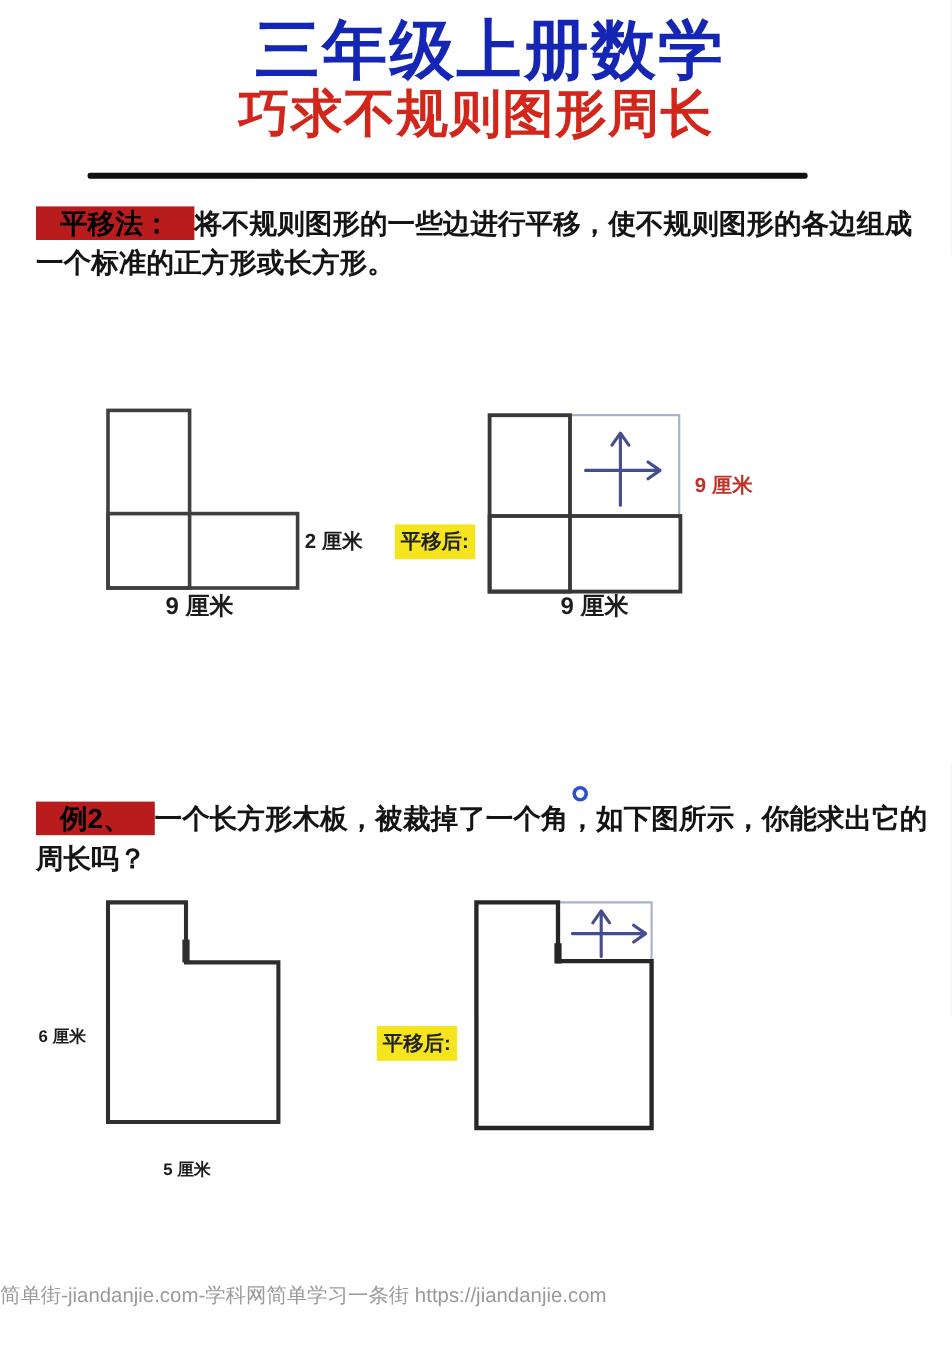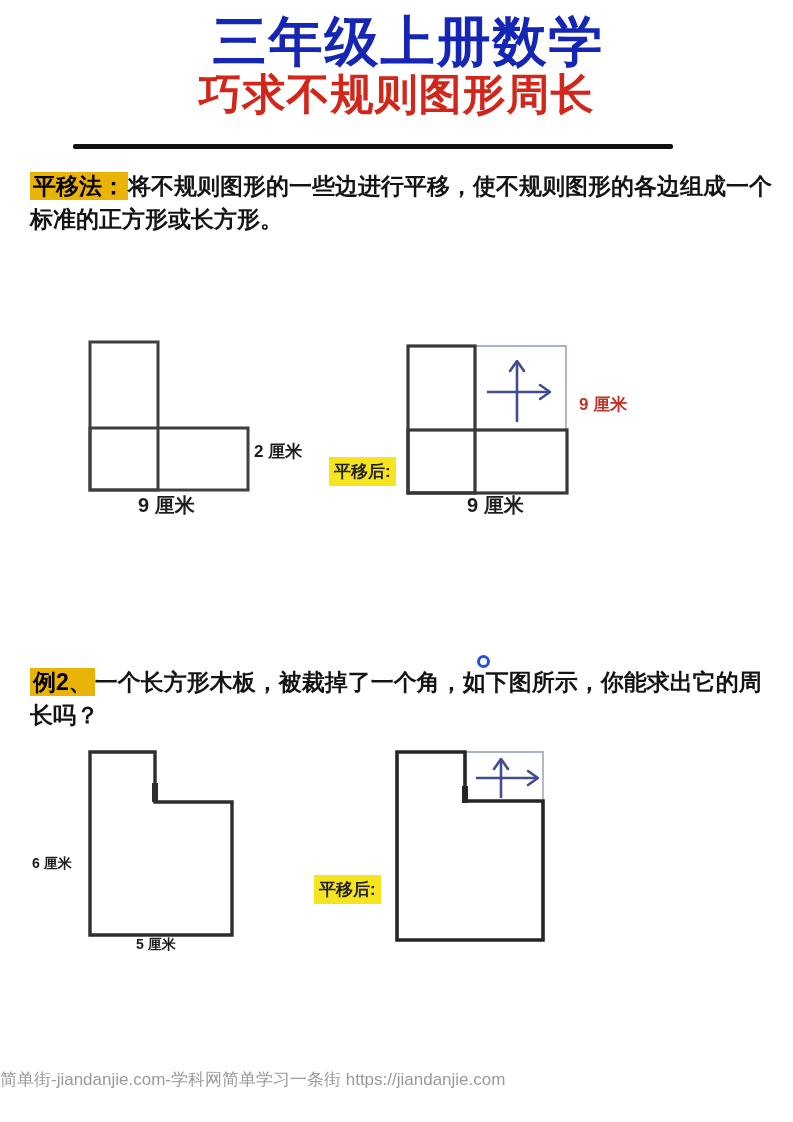--- a/index.html
+++ b/index.html
@@ -31,30 +31,29 @@
     left:73px;top:144px;width:600px;height:5px;
     background:#111;border-radius:2px;
   }
   
   .para{
     left:30px;width:745px;
     font-size:23px;font-weight:700;line-height:33px;
     color:#141414;
   }
   .hl{
-    background:#eab308;
-    padding:1px 3px;
+    background:#b91c1c;
+    padding:1px 20px;
   }
   .shift-tag{
     background:#f6e41f;
     color:#222;
     font-size:17px;font-weight:700;
     padding:3px 5px;
     white-space:nowrap;
-    margin-top:20px;
   }
   
   .dim{
     font-weight:700;color:#1c1c1c;white-space:nowrap;
   }
   .dim-sm{font-size:17px;}
   .dim-md{font-size:14px;}
   .dim-lg{font-size:20px;}
   .dim-red{color:#c03127;}
   .fig-svg{left:0;}
@@ -128,18 +127,18 @@
       <path d="M465,786 V803" stroke="#262626" stroke-width="6"></path>
       <g stroke="#454e8c" stroke-width="2.6" stroke-linecap="round" stroke-linejoin="round" fill="none">
         <line x1="501" y1="797" x2="501" y2="760"></line>
         <polyline points="494,769 501,759 508,769"></polyline>
         <line x1="477" y1="778" x2="537" y2="778"></line>
         <polyline points="528,771 538,778 528,785"></polyline>
       </g>
     </g>
   </svg>
   <div class="abs dim dim-md" style="left:32px;top:855px;">6 厘米</div>
-  <div class="abs dim dim-md" style="left:136px;top:936px;text-align:center;">5 厘米</div>
+  <div class="abs dim dim-md" style="left:136px;top:966px;text-align:center;">5 厘米</div>
   <div class="abs shift-tag" style="left:314px;top:855px;">平移后:</div>
 
   <div class="abs footer">简单街-jiandanjie.com-学科网简单学习一条街 https://jiandanjie.com</div>
 
 </div>
 
 </body></html>

